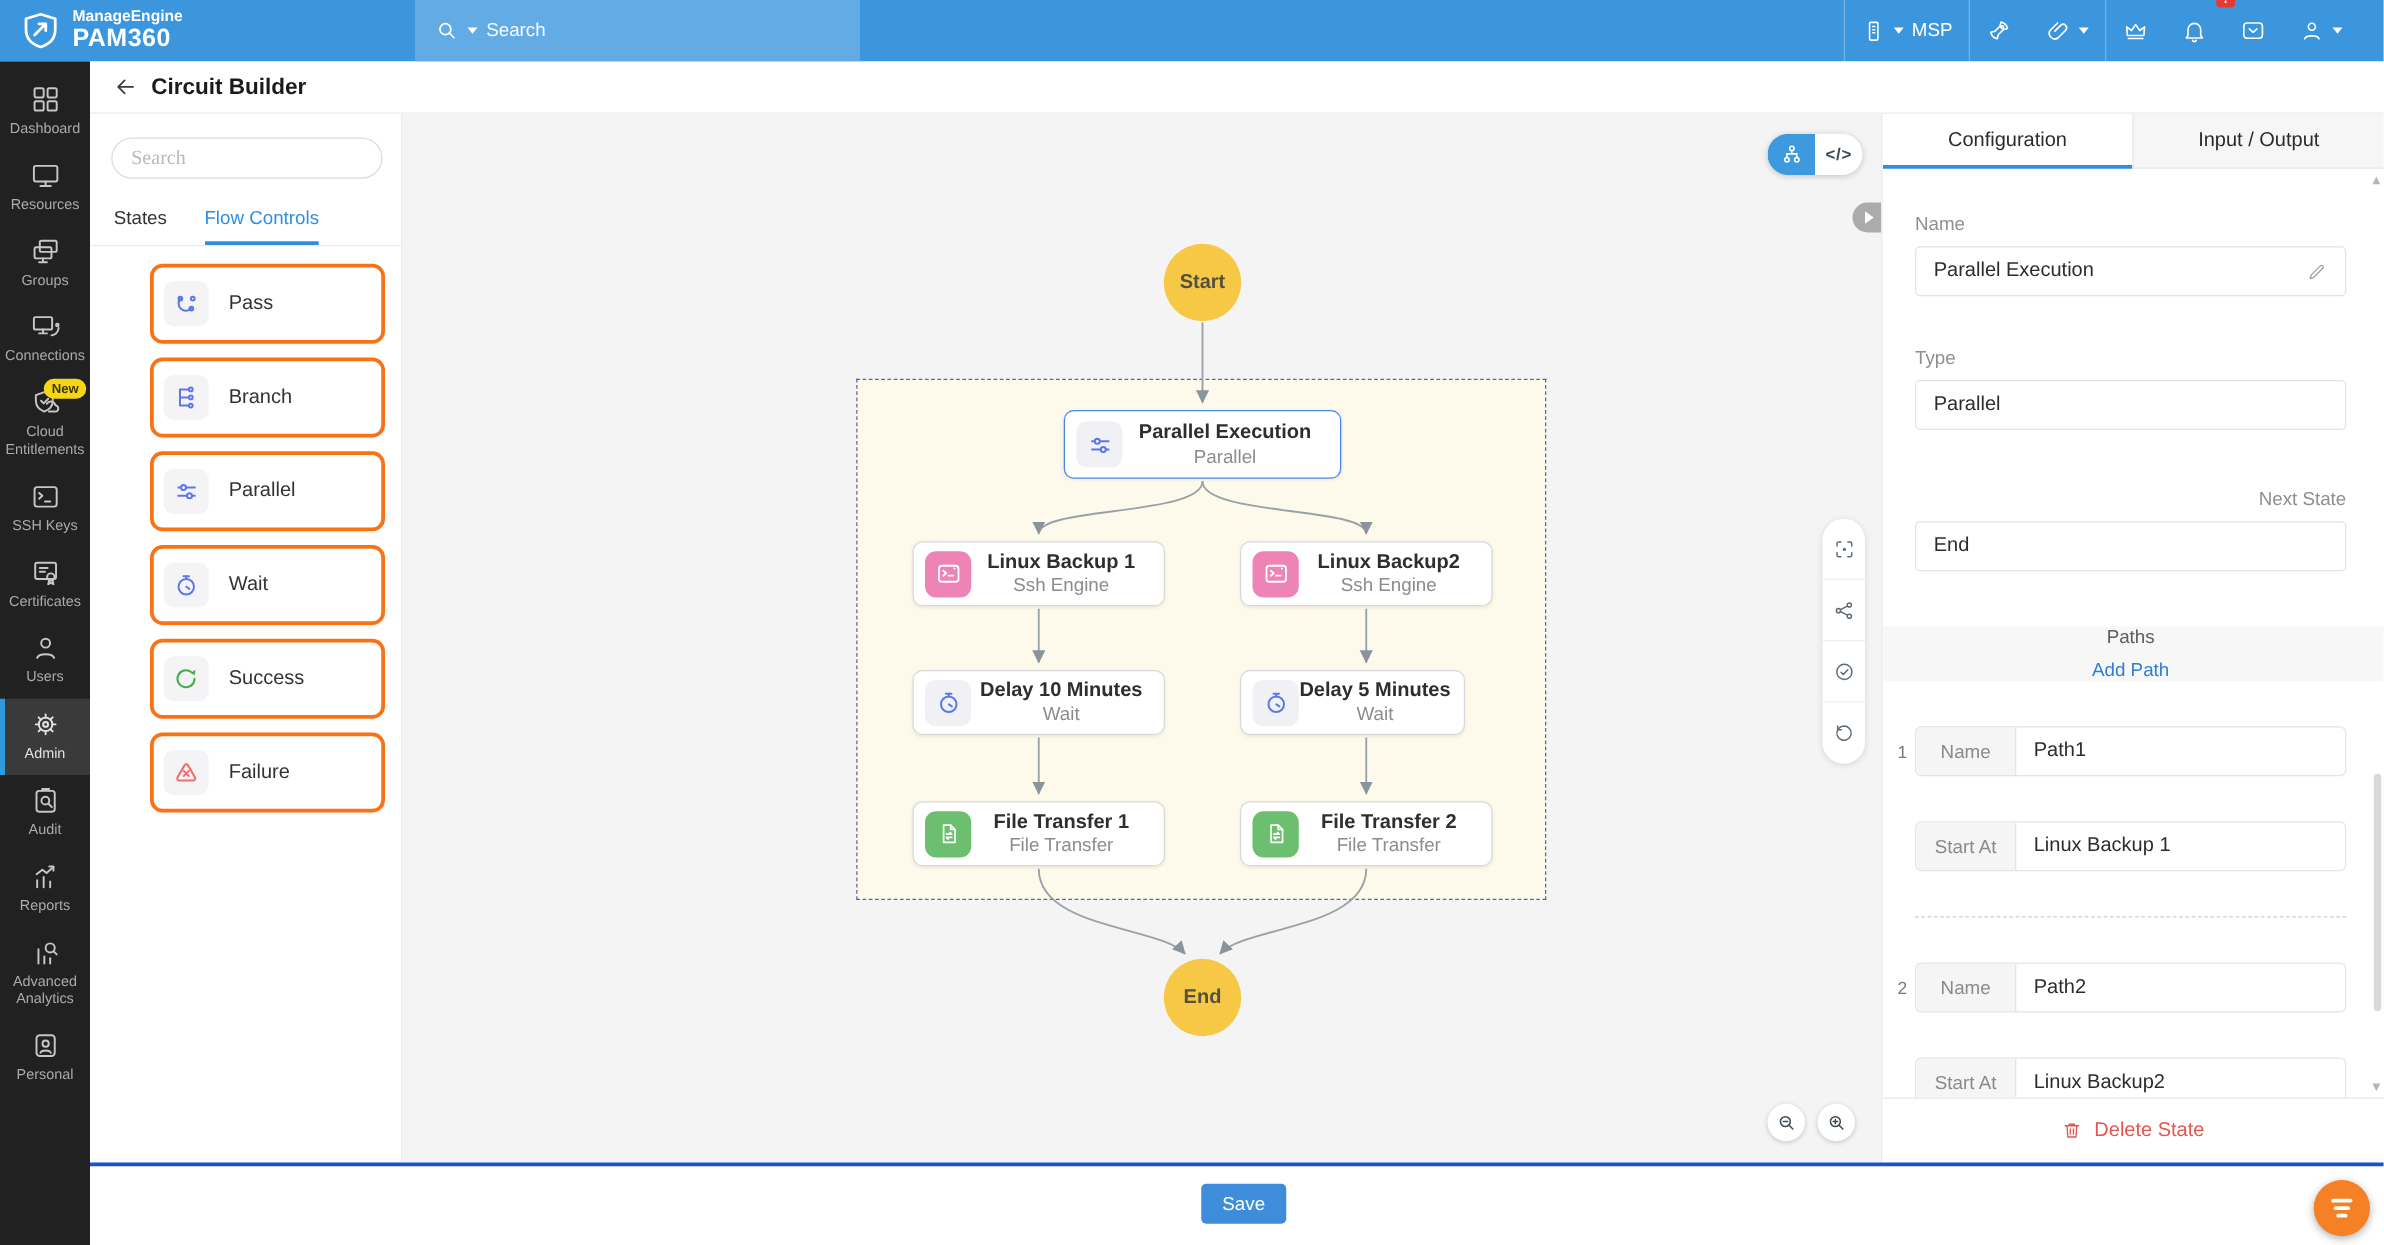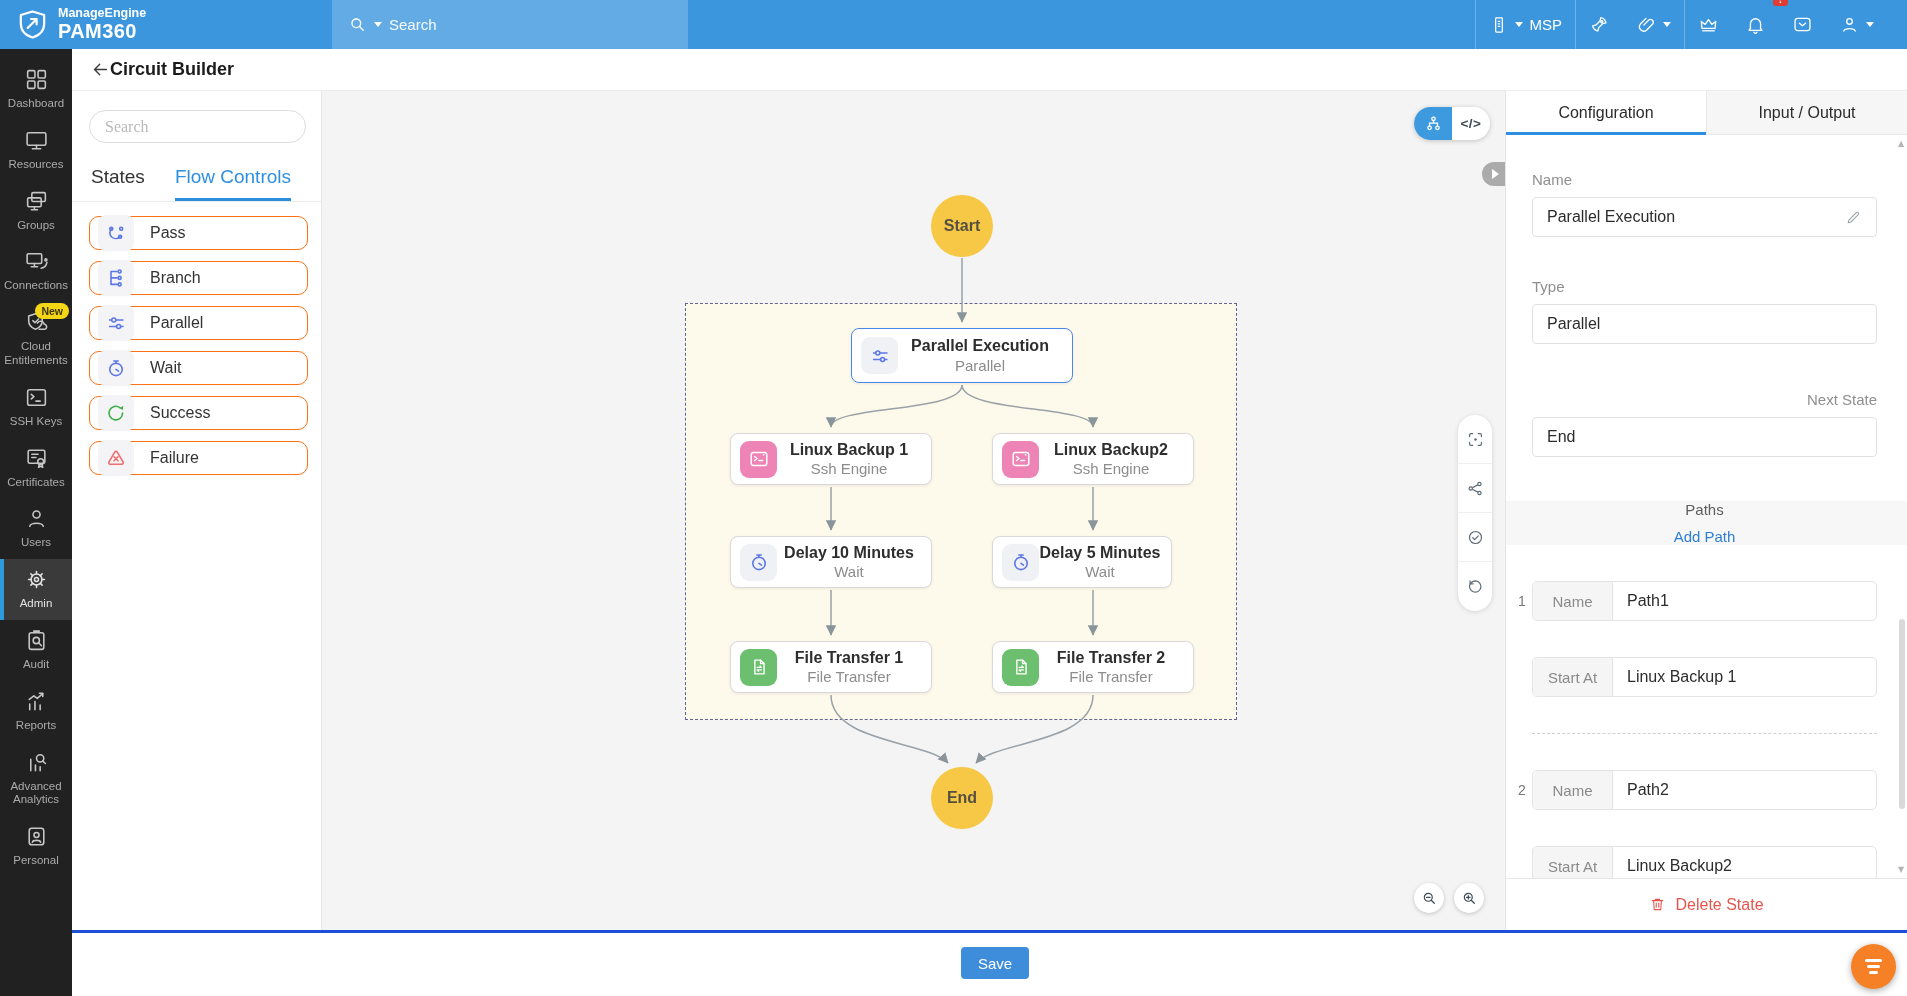--- a/index.html
+++ b/index.html
@@ -27,33 +27,33 @@
   .side-nav { position:absolute; left:0; top:49px; width:72px; height:947px; background:#212121; padding-top:10px; z-index:5; display:flex; flex-direction:column; }
   .nav-item { position:relative; display:flex; flex-direction:column; align-items:center; justify-content:flex-end; padding:8px 2px 9px; color:#ABABAB; }
   .nav-item svg { color:#C6C6C6; }
   .nav-label { font-size:11.5px; margin-top:5px; text-align:center; line-height:1.2; }
   .nav-item.active { background:#3A3A3A; color:#E2E2E2; }
   .nav-item.active svg { color:#E2E2E2; }
   .nav-item.active::before { content:""; position:absolute; left:0; top:0; bottom:0; width:4px; background:#2F9BDC; }
   .nav-badge { position:absolute; top:1px; right:3px; background:#F5D617; color:#3E3800; font-size:10.5px; font-weight:bold; padding:2px 6px; border-radius:9px; z-index:2; }
 
   
-  .page-header { position:absolute; left:72px; top:49px; width:1835px; height:42px; background:#fff; border-bottom:1px solid #ECECEC; display:flex; align-items:center; padding-left:19px; z-index:4; }
+  .page-header { position:absolute; left:72px; top:49px; width:1835px; height:42px; background:#fff; border-bottom:1px solid #ECECEC; display:flex; align-items:center; gap:11px; padding-left:19px; z-index:4; }
   .page-title { font-size:18px; font-weight:bold; color:#1B1B1B; }
 
   
   .palette { position:absolute; left:72px; top:91px; width:250px; height:839px; background:#fff; border-right:1px solid #E8E8E8; z-index:3; }
   .palette-search { margin:19px 15px 0 17px; height:33px; border:1px solid #DCDCDC; border-radius:17px; display:flex; align-items:center; padding:0 15px; }
   .palette-search input { border:0; outline:0; width:100%; background:transparent; font-family:"Liberation Serif",serif; font-size:16px; color:#444; }
   .palette-search input::placeholder { color:#B9B9B9; }
   .palette-tabs { display:flex; gap:30px; padding-left:19px; margin-top:23px; border-bottom:1px solid #EBEBEB; }
-  .ptab { font-size:19px; color:#333; padding-bottom:13px; cursor:default; }
+  .ptab { font-size:15px; color:#333; padding-bottom:13px; cursor:default; }
   .ptab.active { color:#2E8FE0; box-shadow:inset 0 -3px 0 #2E8FE0; }
   .palette-list { padding:14px 13px 0 17px; display:flex; flex-direction:column; gap:11px; }
-  .pcard { height:34px; border:1px solid #f97316; border-radius:10px; background:#fff; display:flex; align-items:center; gap:16px; padding-left:8px; box-shadow:0 1px 2px rgba(0,0,0,.03); }
+  .pcard { height:64px; border:3px solid #f97316; border-radius:10px; background:#fff; display:flex; align-items:center; gap:16px; padding-left:8px; box-shadow:0 1px 2px rgba(0,0,0,.03);margin-left:31px; }
   .pcard-icon { width:36px; height:36px; border-radius:8px; background:#F4F4F6; display:flex; align-items:center; justify-content:center; color:#5C77E6; }
   .pcard-icon.green { color:#3FAE49; }
   .pcard-icon.red { color:#F26D6D; }
   .pcard-label { font-size:16px; color:#333; }
 
   
   .canvas { position:absolute; left:322px; top:91px; width:1183px; height:839px; background:#F4F4F4; overflow:hidden; z-index:1; }
   .group-box { position:absolute; left:363px; top:212px; width:552px; height:417px; background:#FDFAEB; border:1.5px dashed #61639A; }
   .connectors { position:absolute; left:0; top:0; }
   .terminal { position:absolute; width:62px; height:62px; border-radius:50%; background:#F6C846; display:flex; align-items:center; justify-content:center; font-size:16px; font-weight:bold; color:#55503F; }

